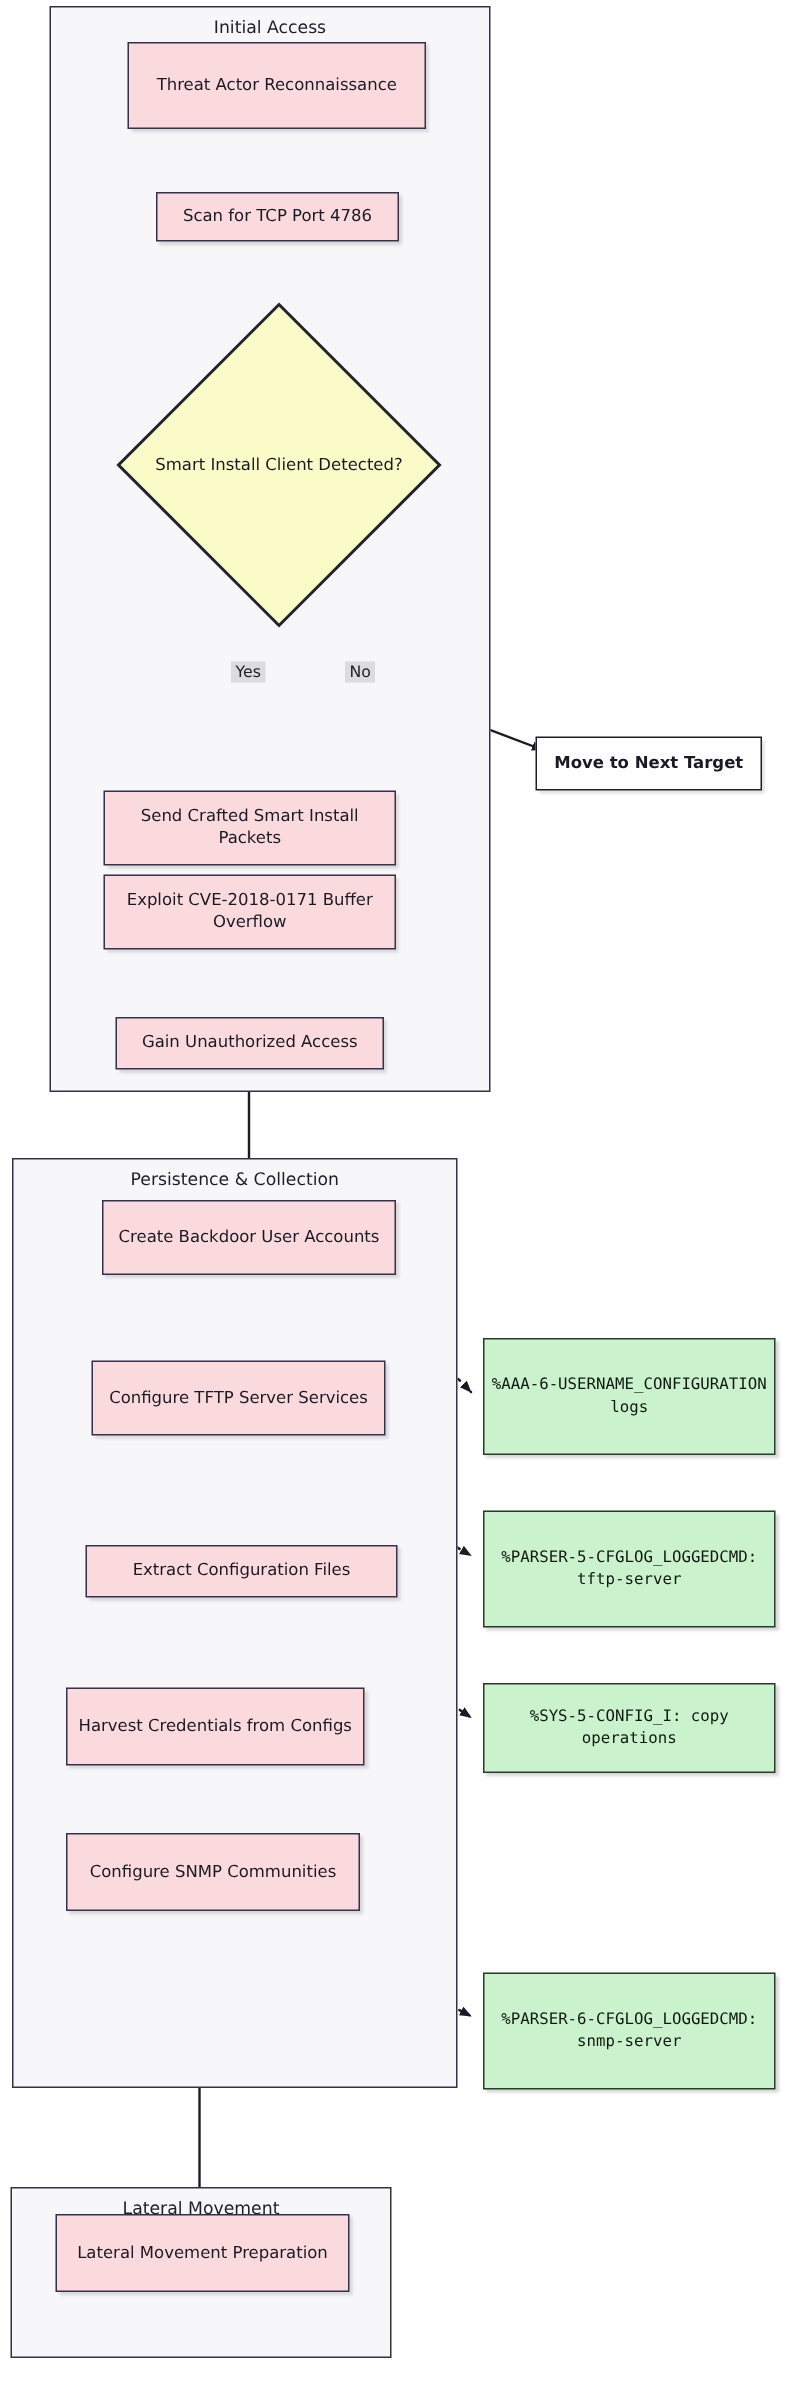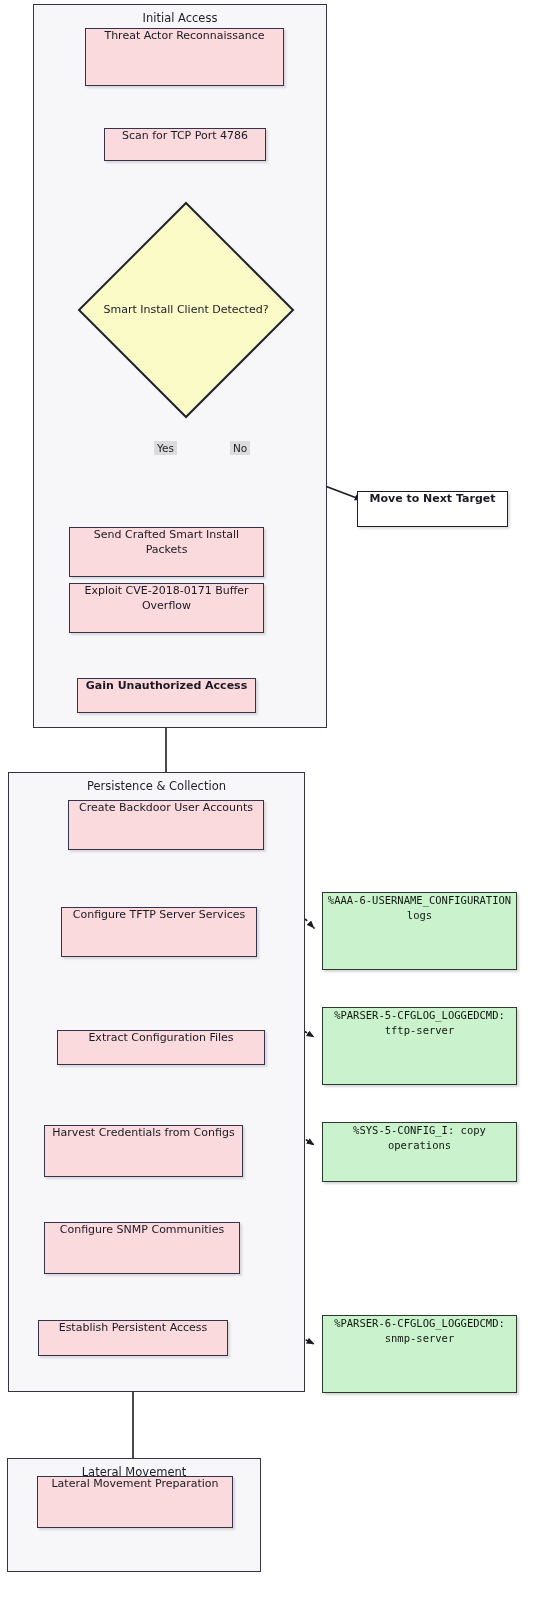--- a/index.html
+++ b/index.html
@@ -9,21 +9,21 @@
   #canvas{position:absolute;left:0;top:0;width:538px;height:1600px;overflow:hidden;}
 
   
   .cluster{position:absolute;background:#f7f7fa;border:1.6px solid #333344;
            box-sizing:border-box;}
   .cluster-title{position:absolute;left:0;right:0;text-align:center;
                  font-size:11.5px;color:#1e1e28;white-space:nowrap;}
 
   
   .node{position:absolute;box-sizing:border-box;display:flex;
-        align-items:flex-start;justify-content:center;text-align:center;
+        align-items:center;justify-content:center;text-align:center;
         line-height:1.32;}
   .node span{display:block;padding:0 4px;}
 
   .n-pink{background:#fadadd;border:1.5px solid #33334d;
           box-shadow:2px 2px 2px rgba(0,0,0,.13);
           font-size:11px;color:#1a1a24;}
   .n-white{background:#ffffff;border:1.5px solid #1e1e28;
            box-shadow:2px 2px 2px rgba(0,0,0,.13);
            font-size:11px;color:#1a1a24;}
   .n-green{background:#c9f2cd;border:1.6px solid #2a3b2e;
@@ -134,21 +134,21 @@
   <div class="edge-label" style="left:230px;top:441px;">No</div>
 
   <div class="node n-pink" style="left:69px;top:486px;width:195px;height:50px;margin-top:41px;">
     <span>Send Crafted Smart Install Packets</span>
   </div>
 
   <div class="node n-pink" style="left:69px;top:583px;width:195px;height:50px;">
     <span>Exploit CVE-2018-0171 Buffer Overflow</span>
   </div>
 
-  <div class="node n-pink" style="left:77px;top:678px;width:179px;height:35px;font-weight:bold;">
+  <div class="node n-pink" style="left:77px;top:678px;width:179px;height:35px;">
     <span>Gain Unauthorized Access</span>
   </div>
 
   <div class="node n-white" style="left:357px;top:491px;width:151px;height:36px;font-weight:bold;">
     <span>Move to Next Target</span>
   </div>
 
   <div class="node n-pink" style="left:68px;top:800px;width:196px;height:50px;">
     <span>Create Backdoor User Accounts</span>
   </div>
@@ -162,23 +162,20 @@
   </div>
 
   <div class="node n-pink" style="left:44px;top:1125px;width:199px;height:52px;">
     <span>Harvest Credentials from Configs</span>
   </div>
 
   <div class="node n-pink" style="left:44px;top:1222px;width:196px;height:52px;">
     <span>Configure SNMP Communities</span>
   </div>
 
-  <div class="node n-pink" style="left:38px;top:1320px;width:190px;height:36px;">
-    <span>Establish Persistent Access</span>
-  </div>
 
   <div class="node n-pink" style="left:37px;top:1476px;width:196px;height:52px;">
     <span>Lateral Movement Preparation</span>
   </div>
 
   <div class="node n-green" style="left:322px;top:892px;width:195px;height:78px;">
     <span>%AAA-6-USERNAME_CONFIGURATION logs</span>
   </div>
 
   <div class="node n-green" style="left:322px;top:1007px;width:195px;height:78px;">

